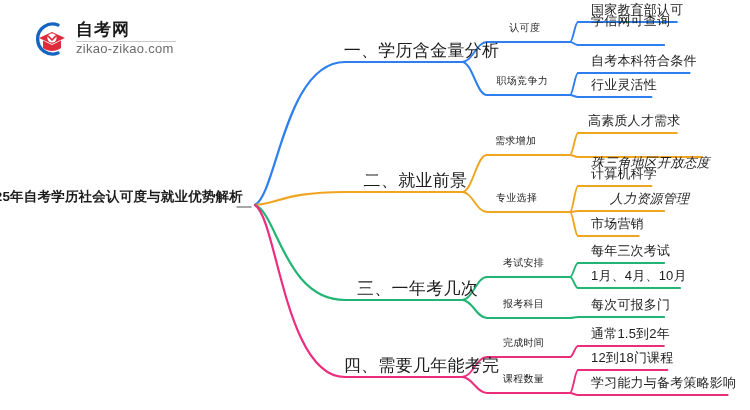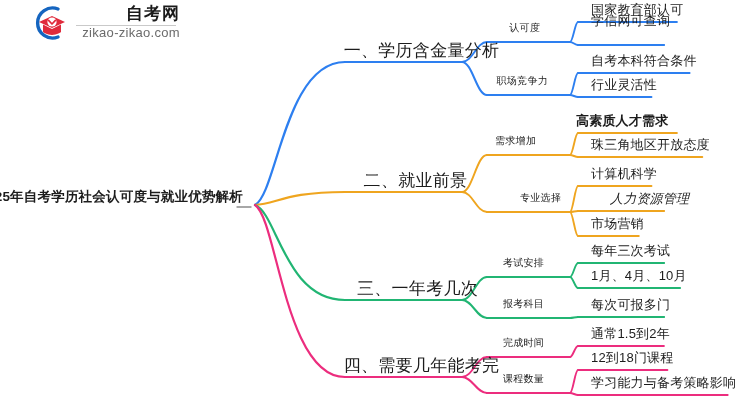--- a/index.html
+++ b/index.html
@@ -22,24 +22,23 @@
   }
   #map-svg {
     position: absolute;
     left: 0; top: 0;
     width: 750px;
     height: 410px;
   }
   .logo-area {
     position: absolute;
     left: 28px;
-    top: 2px;
+    top: 18px;
     width: 150px;
     height: 42px;
-    text-align: right;
   }
   .logo-mark {
     position: absolute;
     left: 0;
     top: 1px;
     width: 42px;
     height: 40px;
   }
   .logo-text-wrap {
     position: absolute;
@@ -180,23 +179,23 @@
       <div class="node-label root-label" style="left: -48.1406px; top: 190px;">广东2025年自考学历社会认可度与就业优势解析</div>
       <div class="node-label lv1-label" style="left: 343.648px; top: 42px;">一、学历含金量分析</div>
       <div class="node-label lv2-label" style="left: 509.297px; top: 23px;">认可度</div>
       <div class="node-label lv3-label" style="left: 583px; top: 3px;">国家教育部认可</div>
       <div class="node-label lv3-label" style="left: 583px; top: 15px; font-family: Liberation Mono, monospace;">学信网可查询</div>
       <div class="node-label lv2-label" style="left: 496.5px; top: 76px;">职场竞争力</div>
       <div class="node-label lv3-label" style="left: 583px; top: 54px;">自考本科符合条件</div>
       <div class="node-label lv3-label" style="left: 583px; top: 78px;">行业灵活性</div>
       <div class="node-label lv1-label" style="left: 363.594px; top: 172px;">二、就业前景</div>
       <div class="node-label lv2-label" style="left: 495px; top: 136px;">需求增加</div>
-      <div class="node-label lv3-label" style="left: 568px; top: 114px; font-weight: bold;">高素质人才需求</div>
-      <div class="node-label lv3-label" style="left: 583px; top: 138px;">珠三角地区开放态度</div>
-      <div class="node-label lv2-label" style="left: 520px; top: 193px;">专业选择</div>
+      <div class="node-label lv3-label" style="left: 580px; top: 114px;">高素质人才需求</div>
+      <div class="node-label lv3-label" style="left: 583px; top: 156px; font-style: italic;">珠三角地区开放态度</div>
+      <div class="node-label lv2-label" style="left: 496px; top: 193px;">专业选择</div>
       <div class="node-label lv3-label" style="left: 583px; top: 167px;">计算机科学</div>
       <div class="node-label lv3-label" style="left: 602px; top: 192px; font-style: italic;">人力资源管理</div>
       <div class="node-label lv3-label" style="left: 583px; top: 217px;">市场营销</div>
       <div class="node-label lv1-label" style="left: 356.945px; top: 280px;">三、一年考几次</div>
       <div class="node-label lv2-label" style="left: 502.898px; top: 258px;">考试安排</div>
       <div class="node-label lv3-label" style="left: 583px; top: 244px;">每年三次考试</div>
       <div class="node-label lv3-label" style="left: 583px; top: 269px;">1月、4月、10月</div>
       <div class="node-label lv2-label" style="left: 502.898px; top: 299px;">报考科目</div>
       <div class="node-label lv3-label" style="left: 583px; top: 298px;">每次可报多门</div>
       <div class="node-label lv1-label" style="left: 343.648px; top: 357px;">四、需要几年能考完</div>

